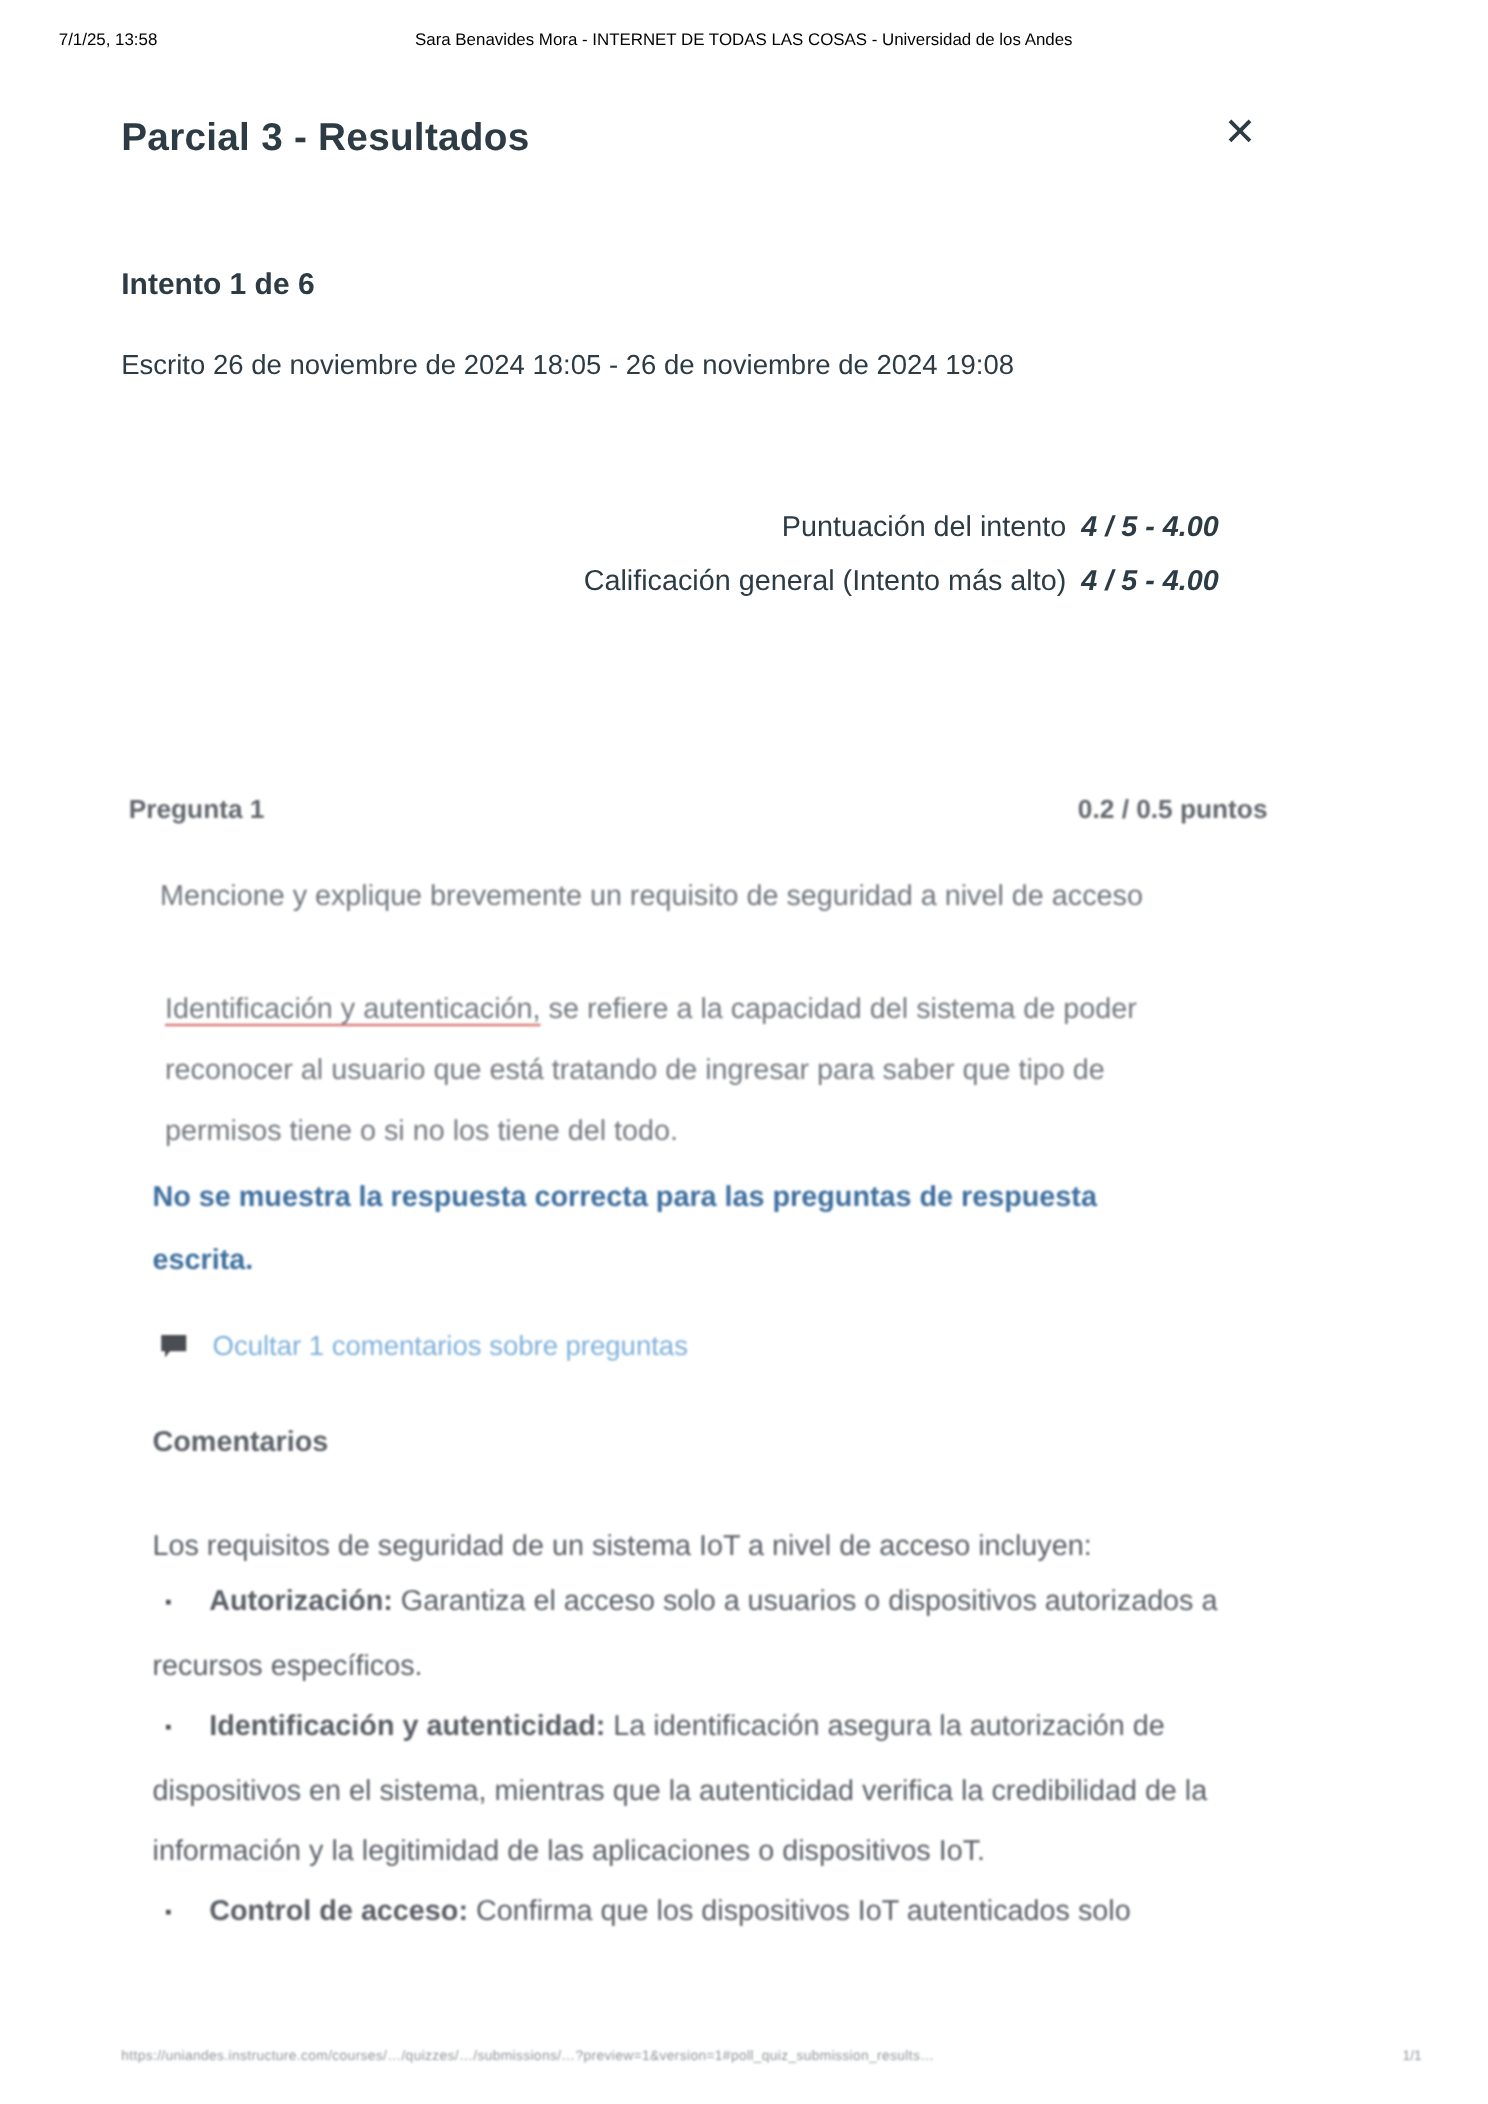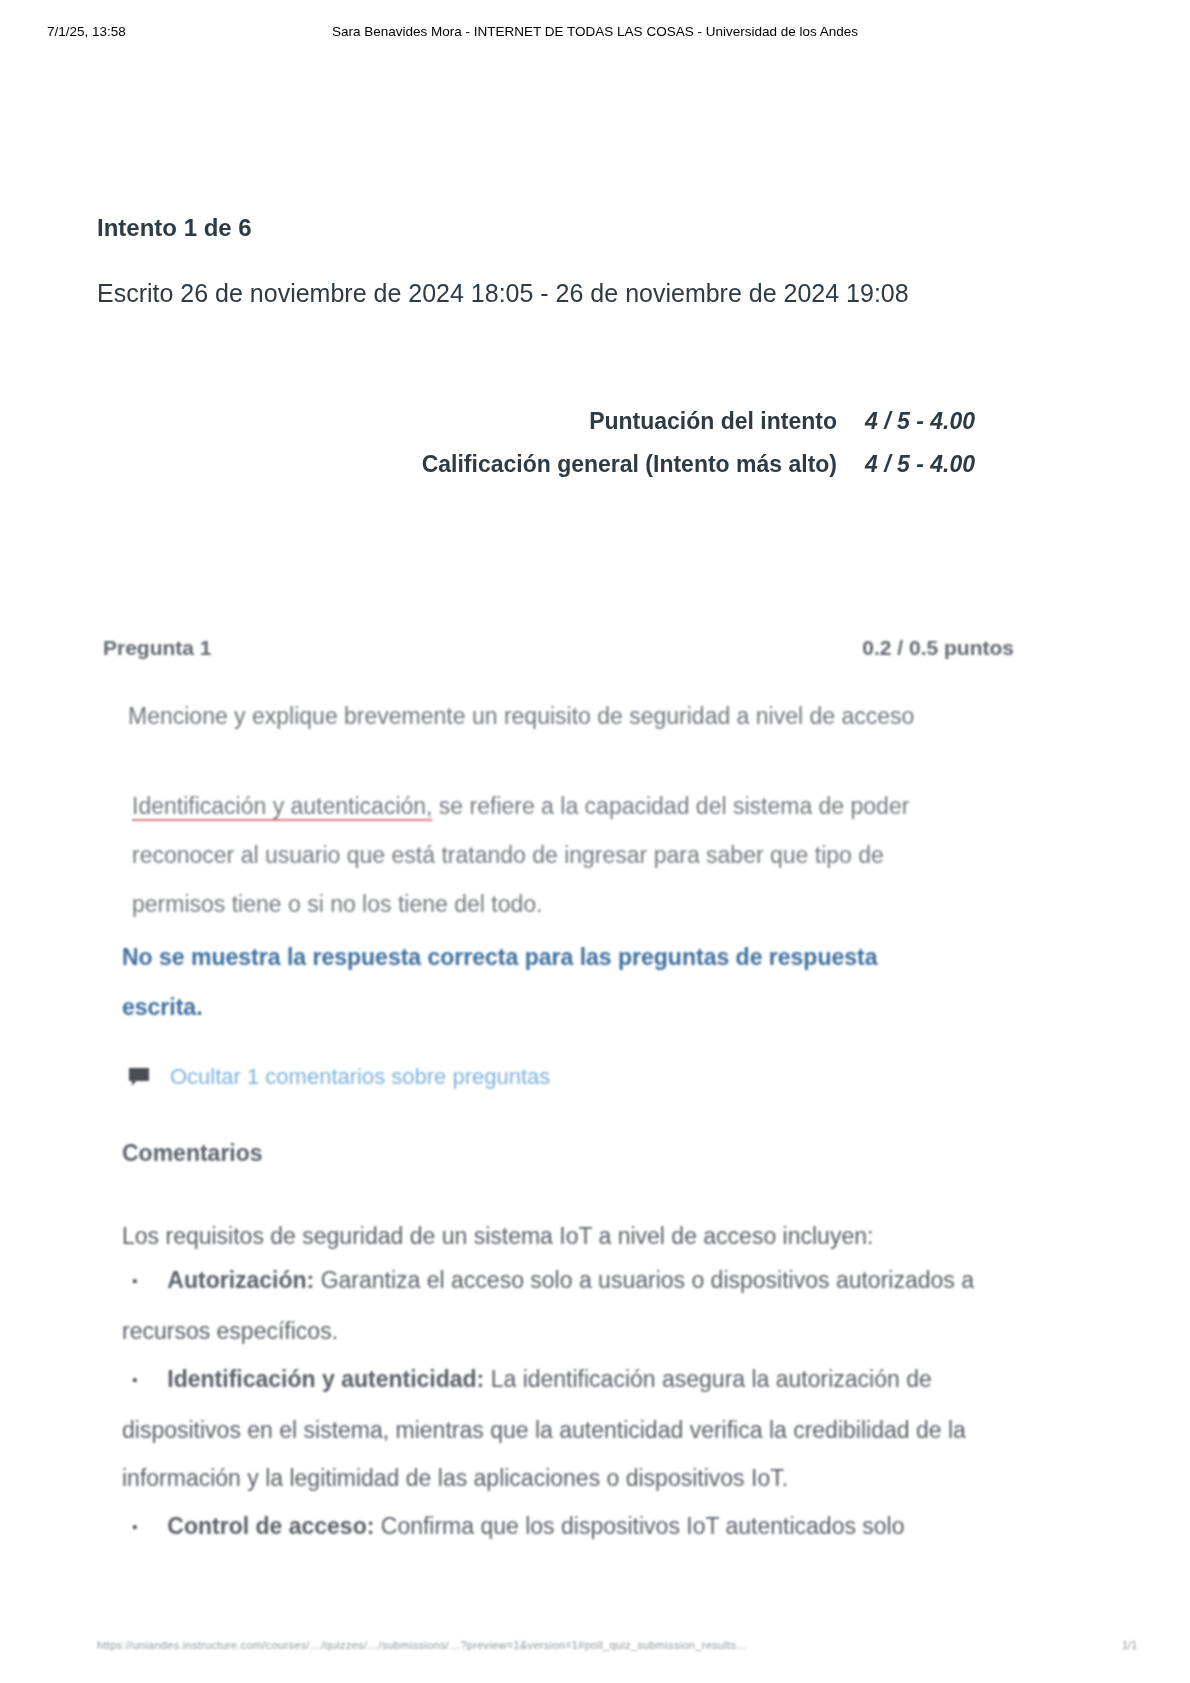--- a/index.html
+++ b/index.html
@@ -19,26 +19,26 @@
   .ph-title { position: absolute; left: 0; right: 0; top: 0; text-align: center; }
 
   
   .title-row { position: absolute; top: 92px; left: 97px; right: 97px; }
   .modal-title { font-size: 31px; font-weight: 700; color: #2d3b45; letter-spacing: 0.2px; }
   .close-btn { position: absolute; right: 88px; top: -2px; font-size: 31px; font-weight: 400;
     color: #2d3b45; background: none; border: none; cursor: pointer; line-height: 1;
     font-family: "Liberation Sans", sans-serif; }
 
   .attempt-heading { position: absolute; top: 214px; left: 97px; font-size: 24px; font-weight: 700; }
-  .attempt-period  { position: absolute; top: 279px; left: 97px; font-size: 25px; font-weight: 400; }
+  .attempt-period  { position: absolute; top: 279px; left: 97px; font-size: 22px; font-weight: 400; }
 
   
   .scores { position: absolute; top: 408px; right: 215px; text-align: right; }
   .score-row { margin-bottom: 16px; font-size: 23px; }
-  .score-label { font-weight: 700; margin-right: 28px; }
+  .score-label { font-weight: 400; margin-right: 12px; }
   .score-value { font-weight: 700; font-style: italic; }
 
   
   .question-section { position: absolute; top: 636px; left: 103px; width: 915px;
     filter: blur(1px); color: #6d737b; }
   .q-header { position: relative; height: 30px; }
   .q-label { position: absolute; left: 0; top: 0; font-size: 21px; font-weight: 700; color: #63686f; }
   .q-points { position: absolute; right: 4px; top: 0; font-size: 21px; font-weight: 700; color: #63686f; }
 
   .q-prompt { position: absolute; top: 56px; left: 25px; width: 812px;
@@ -78,20 +78,26 @@
 </head>
 <body>
 
 <div class="page">
 
   <div class="print-header">
     <span class="ph-date">7/1/25, 13:58</span>
     <span class="ph-title">Sara Benavides Mora - INTERNET DE TODAS LAS COSAS - Universidad de los Andes</span>
   </div>
 
+  <div class="title-row">
+    <h1 class="modal-title">Parcial 3 - Resultados</h1>
+    <button class="close-btn">
+      <span>✕</span>
+    </button>
+  </div>
 
   <h2 class="attempt-heading">Intento 1 de 6</h2>
   <p class="attempt-period">Escrito 26 de noviembre de 2024 18:05 - 26 de noviembre de 2024 19:08</p>
 
   <div class="scores">
     <div class="score-row">
       <span class="score-label">Puntuación del intento</span><span class="score-value">4 / 5 - 4.00</span>
     </div>
     <div class="score-row">
       <span class="score-label">Calificación general (Intento más alto)</span><span class="score-value">4 / 5 - 4.00</span>

